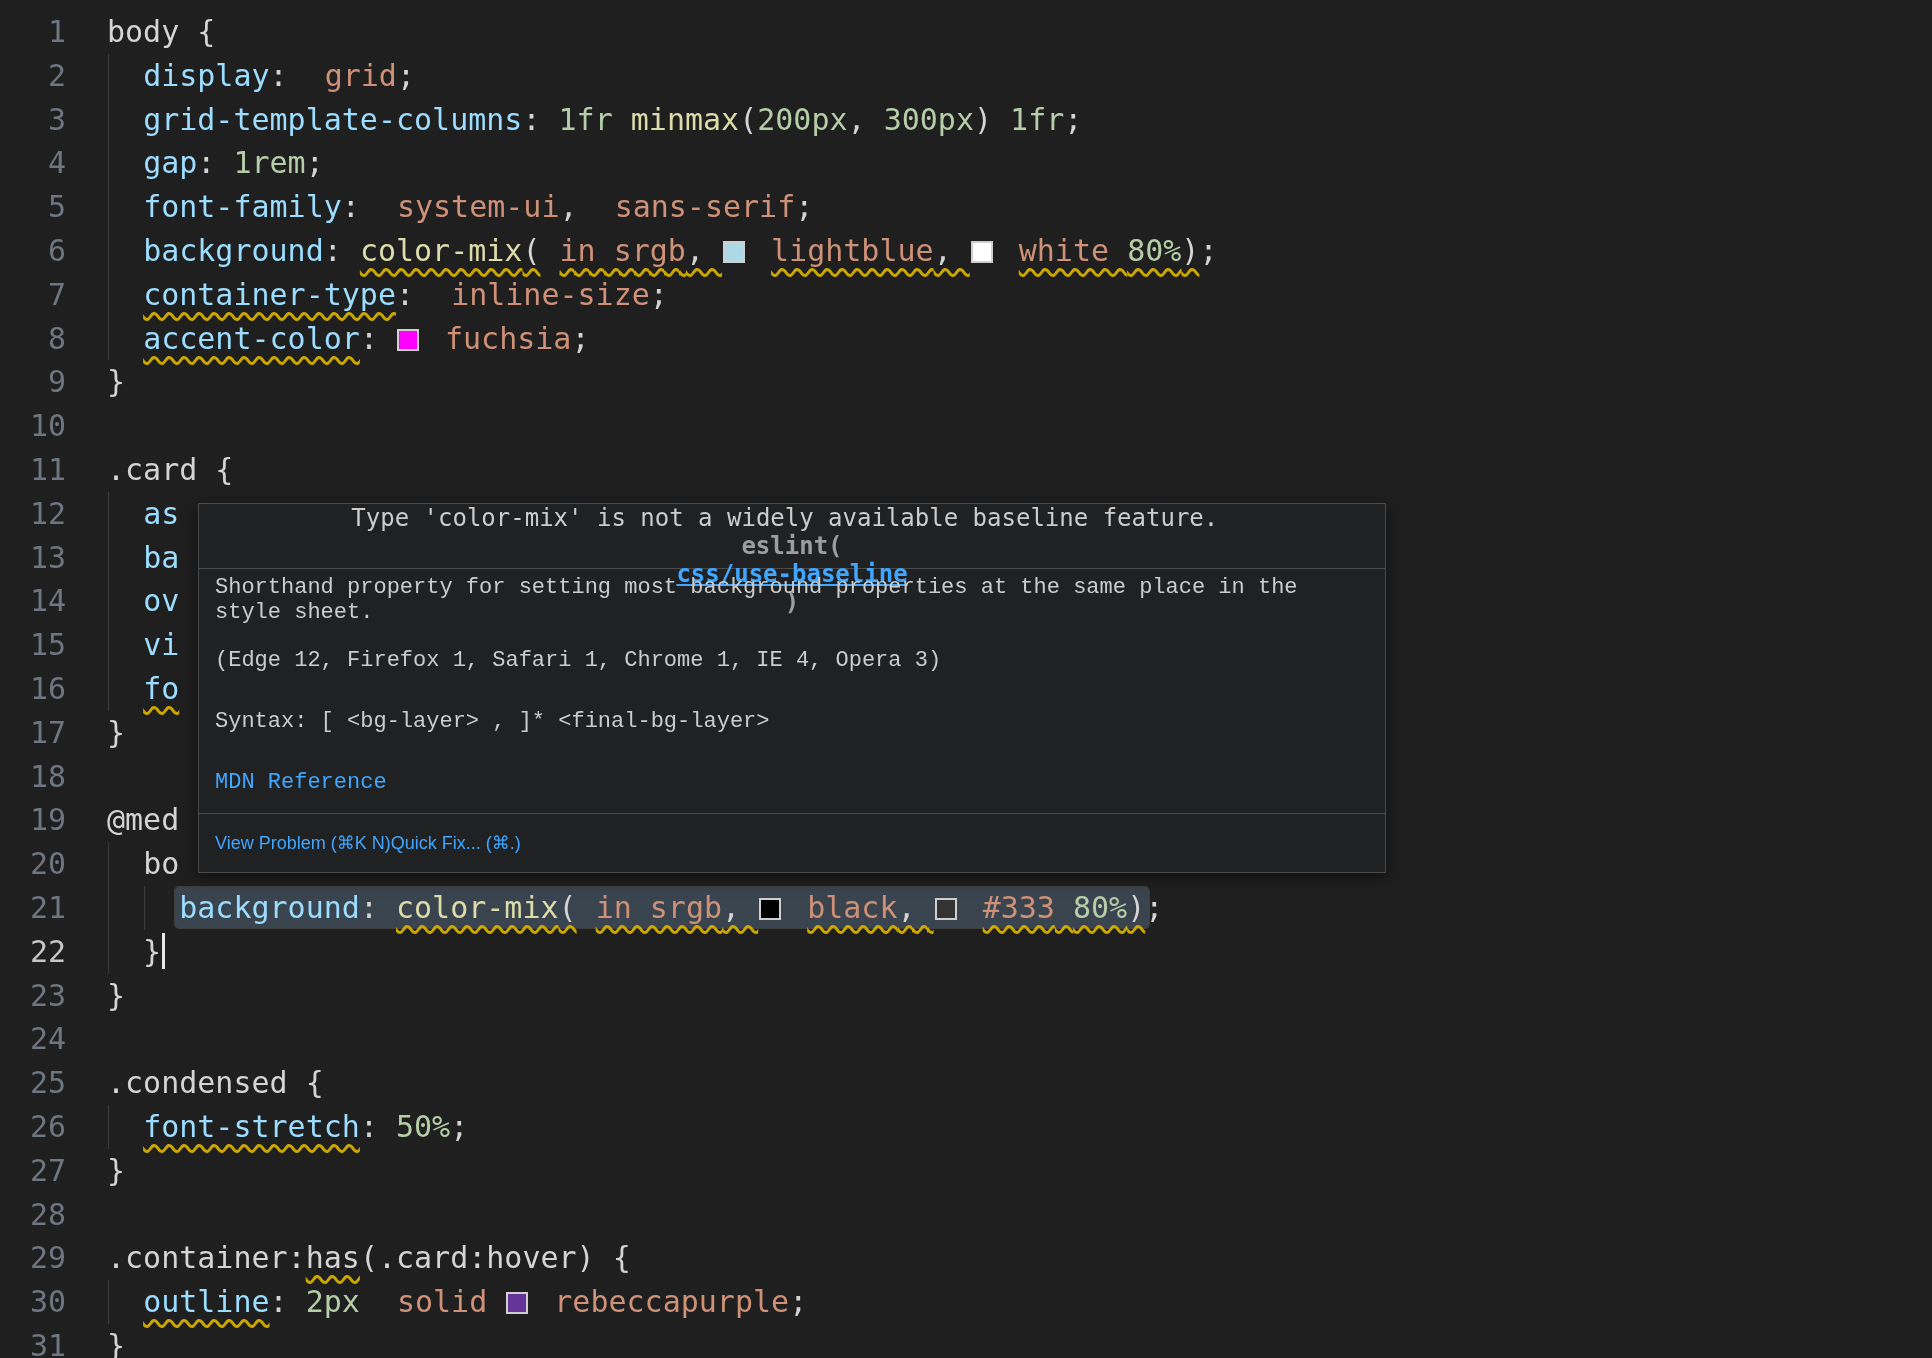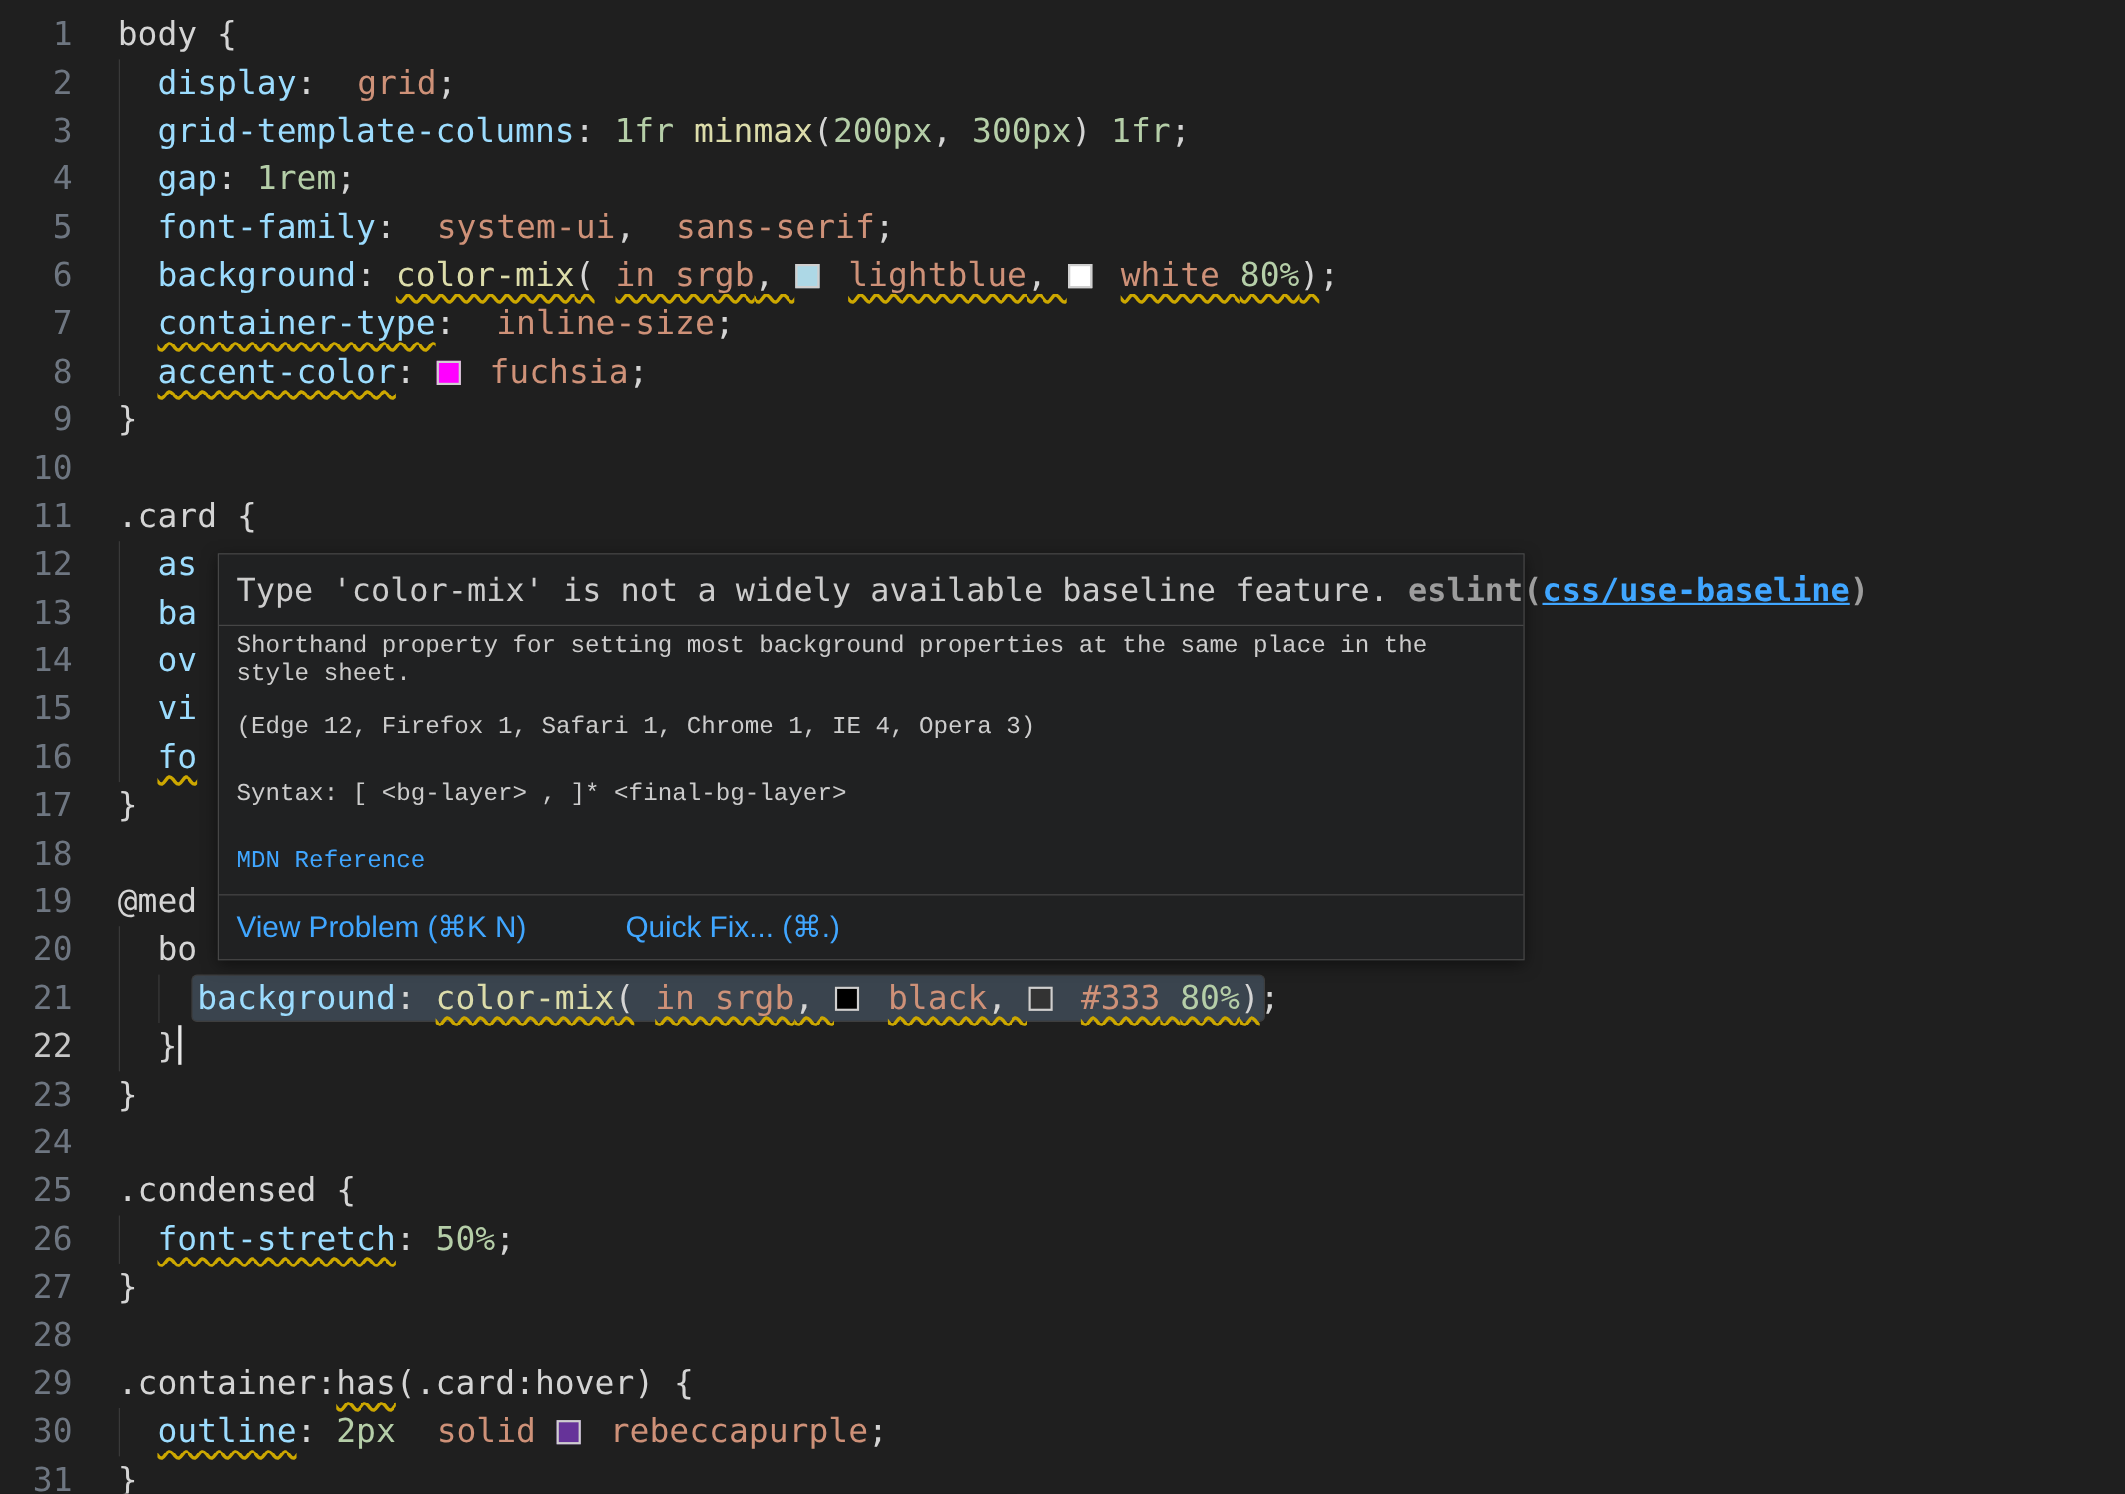--- a/index.html
+++ b/index.html
@@ -27,28 +27,28 @@
   .hl{background:var(--hl);border-radius:4px;box-shadow:0 0 0 1px rgba(255,255,255,0.14);padding:3px 4px;margin:0 -4px;}
   .swatch{display:inline-block;width:22px;height:22px;box-sizing:border-box;border:2px solid #cfcfcf;
           vertical-align:-2px;margin:0 7px 0 1px;}
   .cursor{display:inline-block;width:2.5px;height:36px;background:var(--cursor);vertical-align:-7px;margin-left:1px;}
   
   .tooltip{position:absolute;left:198px;top:503px;width:1188px;z-index:5;box-sizing:border-box;
            background:var(--tooltipBg);border:1px solid var(--tooltipBorder);
            box-shadow:0 4px 14px rgba(0,0,0,0.5);color:var(--tooltipFg);
            font-family:"Liberation Sans",sans-serif;}
   .tt-code{height:64px;display:flex;align-items:center;padding:0 16px;
-           font-family:"DejaVu Sans Mono",monospace;font-size:29px;white-space:pre;}
+           font-family:"DejaVu Sans Mono",monospace;font-size:24px;white-space:pre;flex-direction:column;}
   .tt-divider{height:1px;background:var(--tooltipBorder);}
   .tt-docs{padding:0 16px;font-family:Liberation Mono, monospace;}
   .tt-doc-row{height:61px;display:flex;align-items:center;font-size:22px;color:var(--tooltipFg);}
   .dim{color:var(--dim);font-weight:bold;}
   .link{color:var(--link);cursor:pointer;text-decoration:none;}
   .underline{text-decoration:underline;font-weight:bold;}
-  .tt-actions{height:58px;display:flex;align-items:center;gap:90px;padding:0 16px;font-size:27px;}
+  .tt-actions{height:58px;display:flex;align-items:center;padding:0 16px;font-size:18px;}
 </style>
 </head>
 <body>
 
 <div class="screen">
 
   <div class="guides">
     <div class="guide" style="left:107.5px;top:53.8px;height:306.6px;"></div>
     <div class="guide" style="left:107.5px;top:491.8px;height:219px;"></div>
     <div class="guide" style="left:107.5px;top:842.2px;height:131.4px;"></div>

